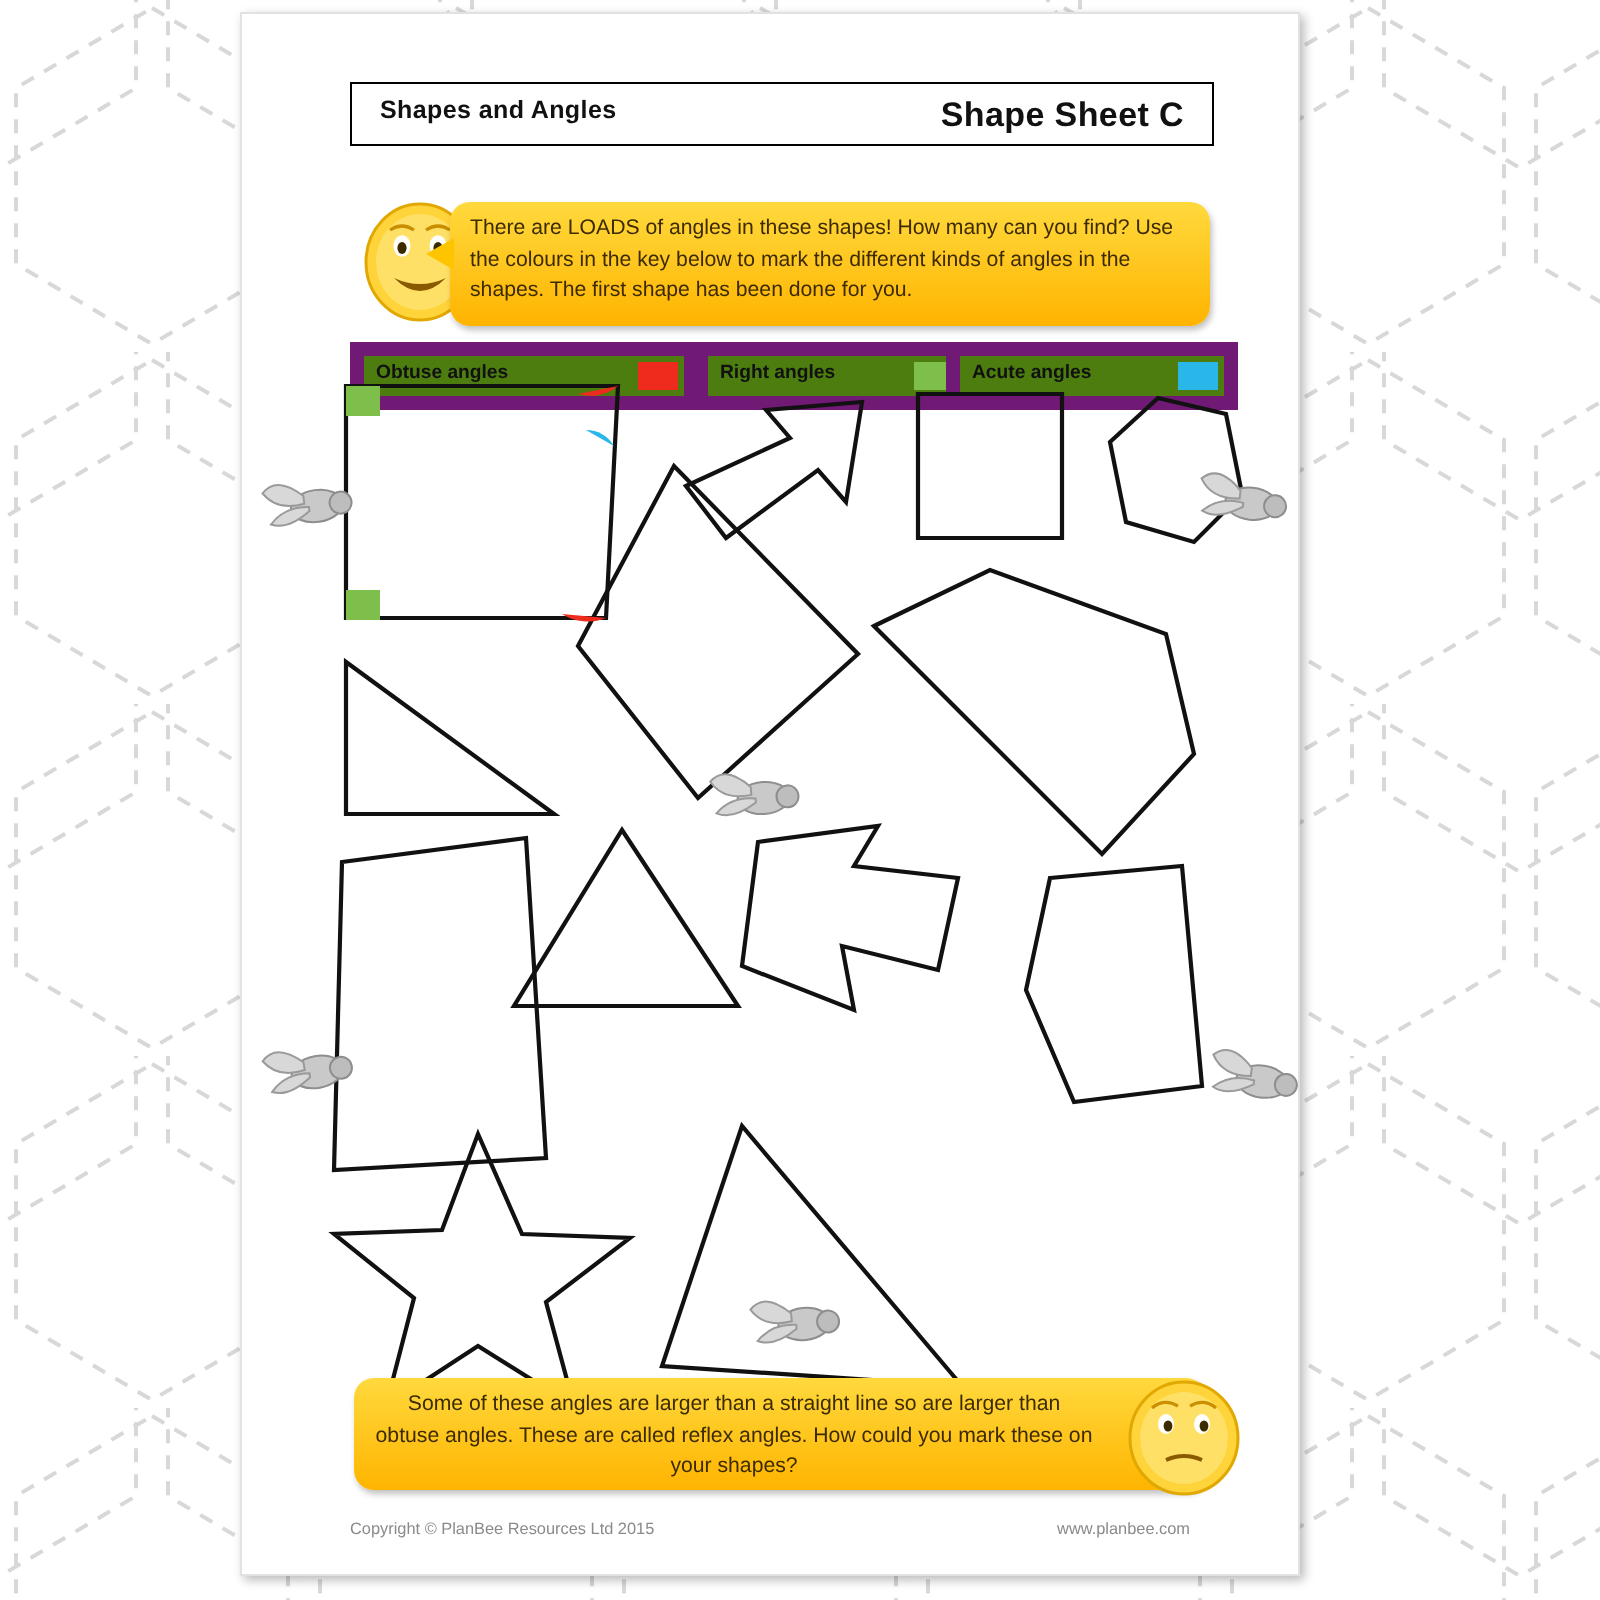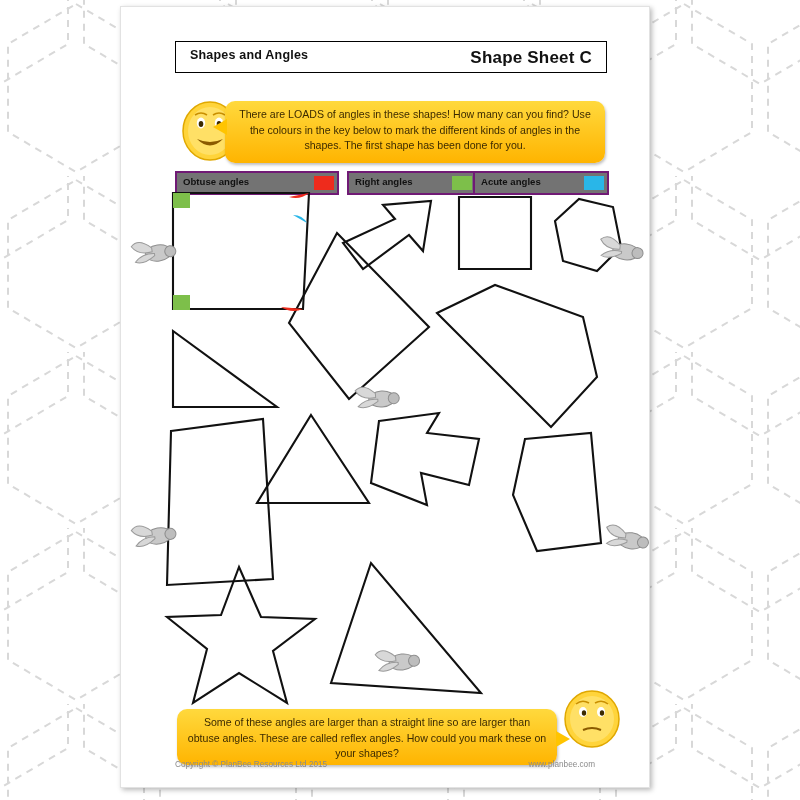--- a/index.html
+++ b/index.html
@@ -37,46 +37,47 @@
   }
   
   .bubble-top{
     position:absolute;left:104px;top:94px;width:380px;height:62px;
     background:linear-gradient(#ffd93d,#ffb400);
     border-radius:10px;
     box-shadow:1px 2px 3px rgba(0,0,0,.25);
   }
   .bubble-top .txt{
     position:absolute;left:10px;top:6px;width:360px;
-    font-size:10.6px;line-height:15.5px;color:#3d2b00;text-align:center;
+    font-size:10.6px;line-height:15.5px;color:#3d2b00;text-align:left;
   }
   .bubble-top .tail{
     position:absolute;left:-12px;top:18px;width:0;height:0;
     border-top:8px solid transparent;border-bottom:8px solid transparent;
     border-right:14px solid #ffc400;
   }
   .bubble-bot{
-    position:absolute;left:56px;top:702px;width:380px;height:56px;
+    position:absolute;left:56px;top:682px;width:380px;height:56px;
     background:linear-gradient(#ffd93d,#ffb400);
     border-radius:10px;
     box-shadow:1px 2px 3px rgba(0,0,0,.25);
+    padding-left:46px;
   }
   .bubble-bot .txt{
     position:absolute;left:10px;top:6px;width:360px;
     font-size:10.6px;line-height:15.5px;color:#3d2b00;text-align:center;
   }
   .bubble-bot .tail{
     position:absolute;right:-13px;top:22px;width:0;height:0;
     border-top:8px solid transparent;border-bottom:8px solid transparent;
     border-left:14px solid #ffc400;
   }
   
   .key-row{position:absolute;left:54px;top:164px;width:430px;height:20px;}
   .key-box{
-    position:absolute;top:0;height:20px;border:2px solid #701a75;background:#737373;
+    position:absolute;top:0;height:20px;border:7px solid #701a75;background:#4d7c0f;
   }
   .key-box .lbl{
     position:absolute;left:6px;top:3px;font-size:9.6px;font-weight:bold;color:#111;
   }
   .key-box .sw{position:absolute;right:3px;top:3px;width:20px;height:14px;}
   .k1{left:0;width:160px;}
   .k2{left:172px;width:126px;}
   .k3{left:298px;width:132px;}
   
   .shapes{position:absolute;left:0;top:0;width:528px;height:780px;}

